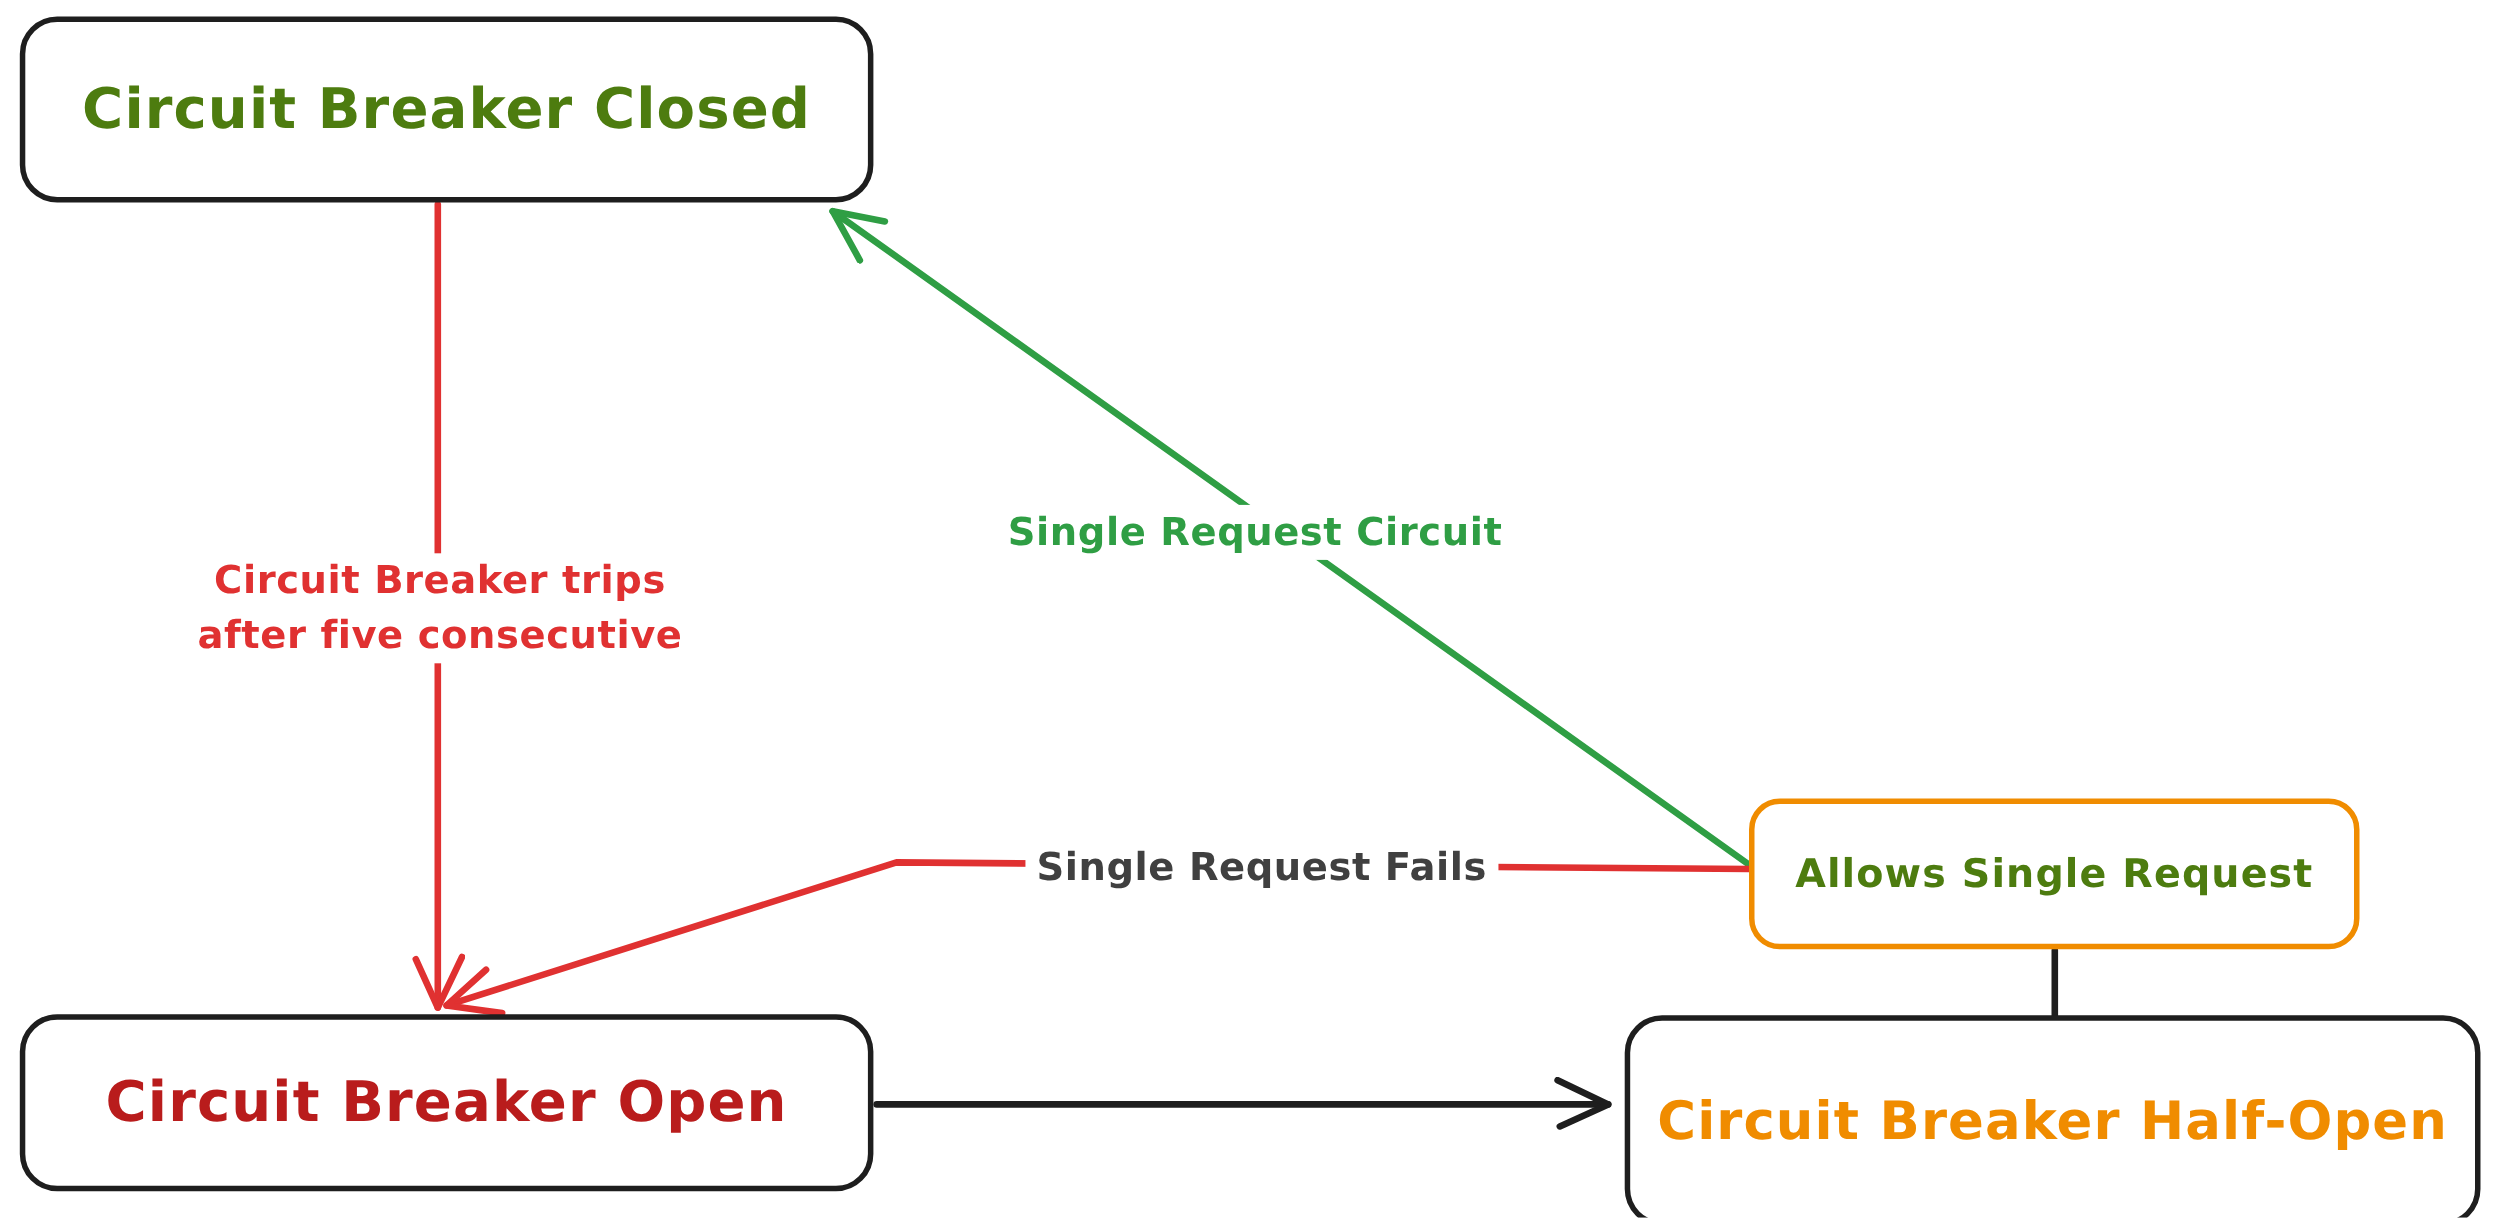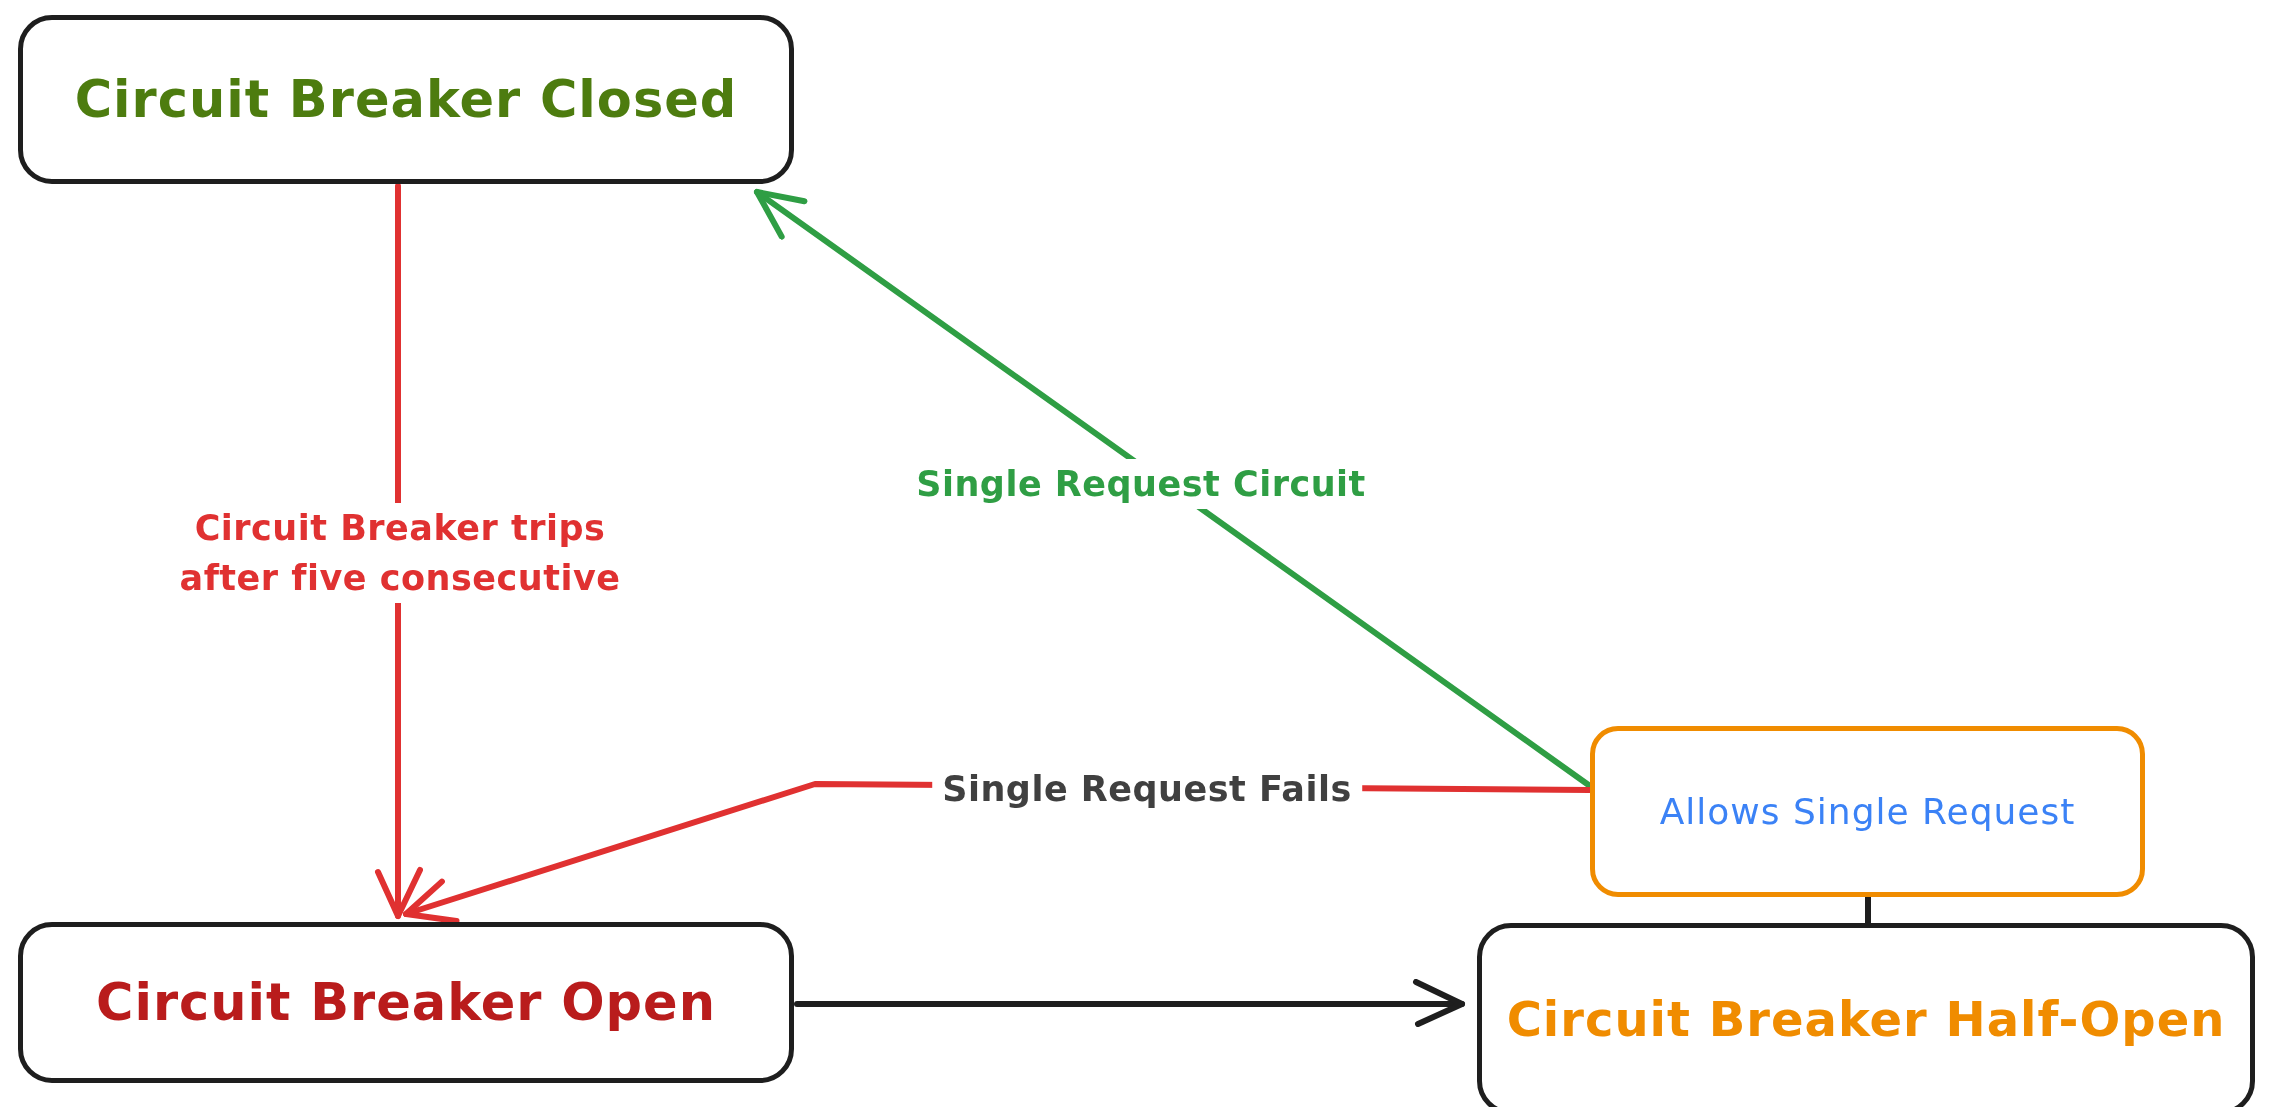--- a/index.html
+++ b/index.html
@@ -42,26 +42,26 @@
   .node-state {
     border: 5px solid #1e1e1e;
     border-radius: 34px;
     font-size: 51px;
     font-weight: 600;
   }
   .node-closed  { left: 18px;   top: 15px;  width: 776px; height: 169px; color: #4d7c0f; }
   .node-open    { left: 18px;   top: 922px; width: 776px; height: 161px; color: #b91c1c; }
   .node-half    { left: 1477px; top: 923px; width: 778px; height: 192px; color: #f08c00; font-size: 48px; }
   .node-allows {
-    left: 1590px; top: 726px; width: 555px; height: 171px;
+    left: 1590px; top: 726px; width: 555px; height: 137px;
     border: 5px solid #f08c00;
     border-radius: 28px;
-    color: #3b82f6;
+    color: #4d7c0f;
     font-size: 36px;
-    font-weight: 400;
+    font-weight: 700;
   }
   .edge-label {
     position: absolute;
     z-index: 3;
     transform: translate(-50%, -50%);
     background: #ffffff;
     text-align: center;
     font-size: 35px;
     font-weight: 600;
     letter-spacing: 0.5px;

